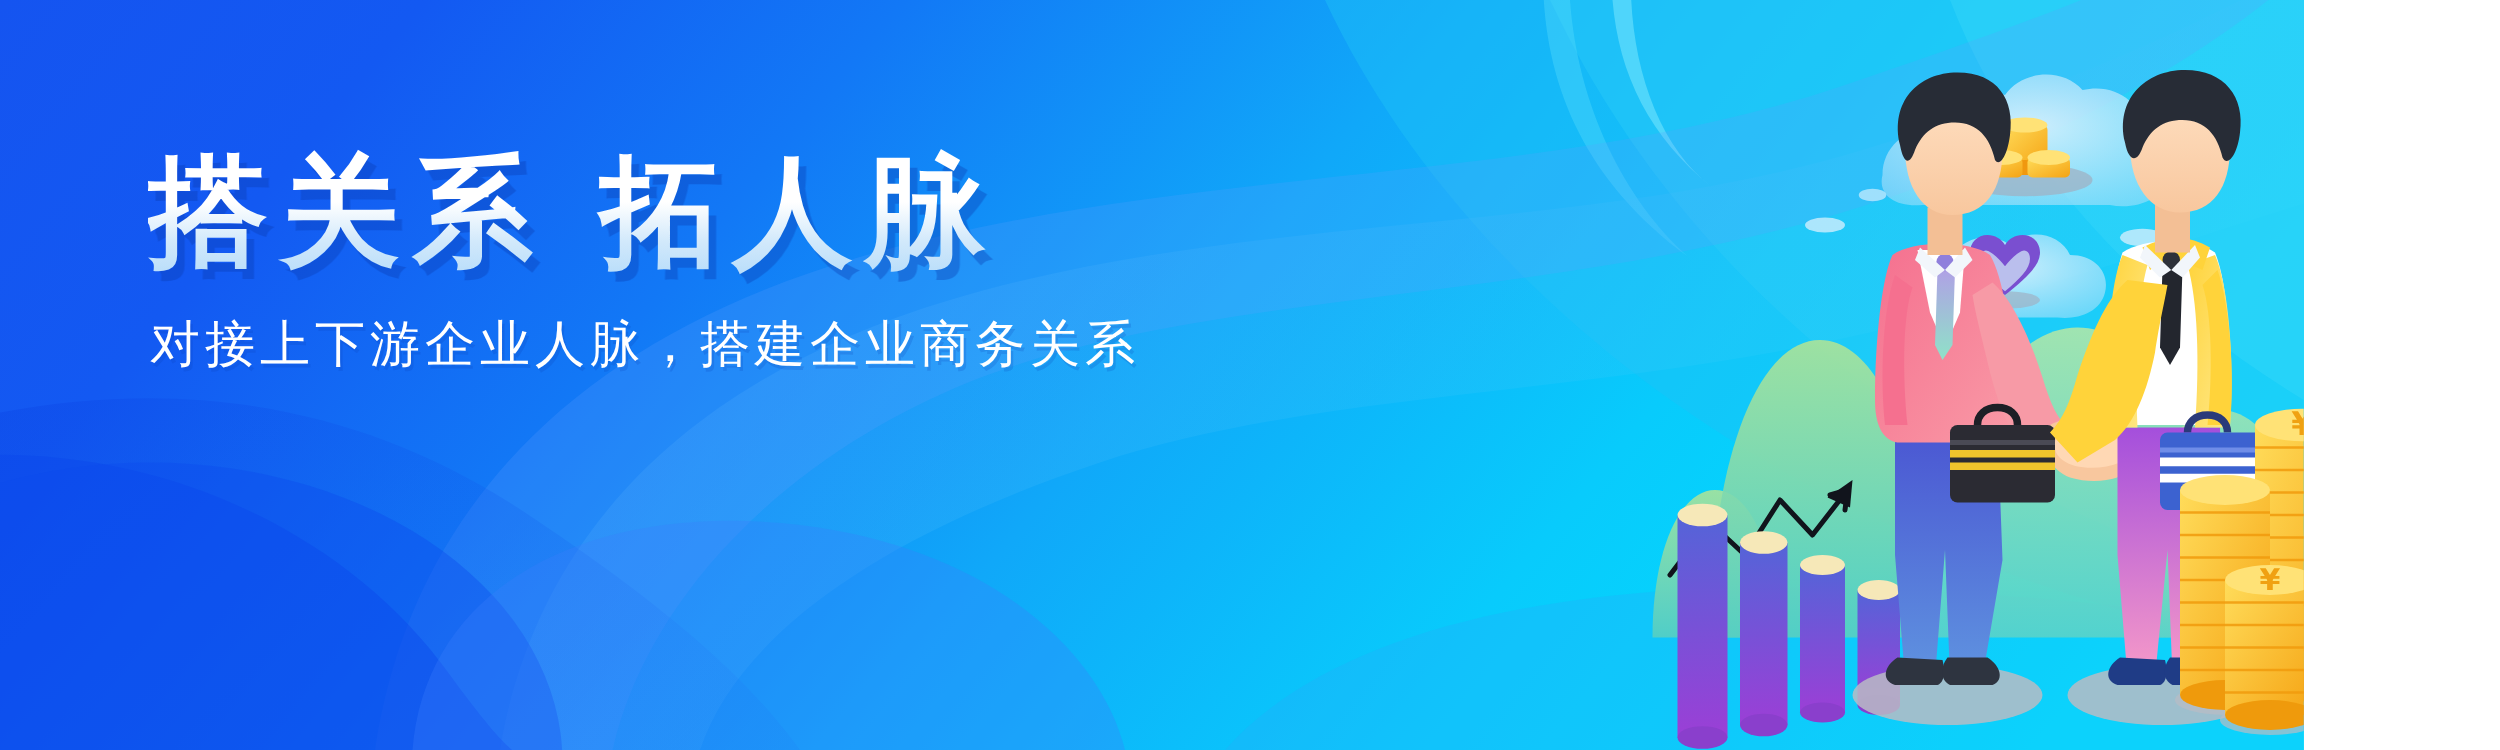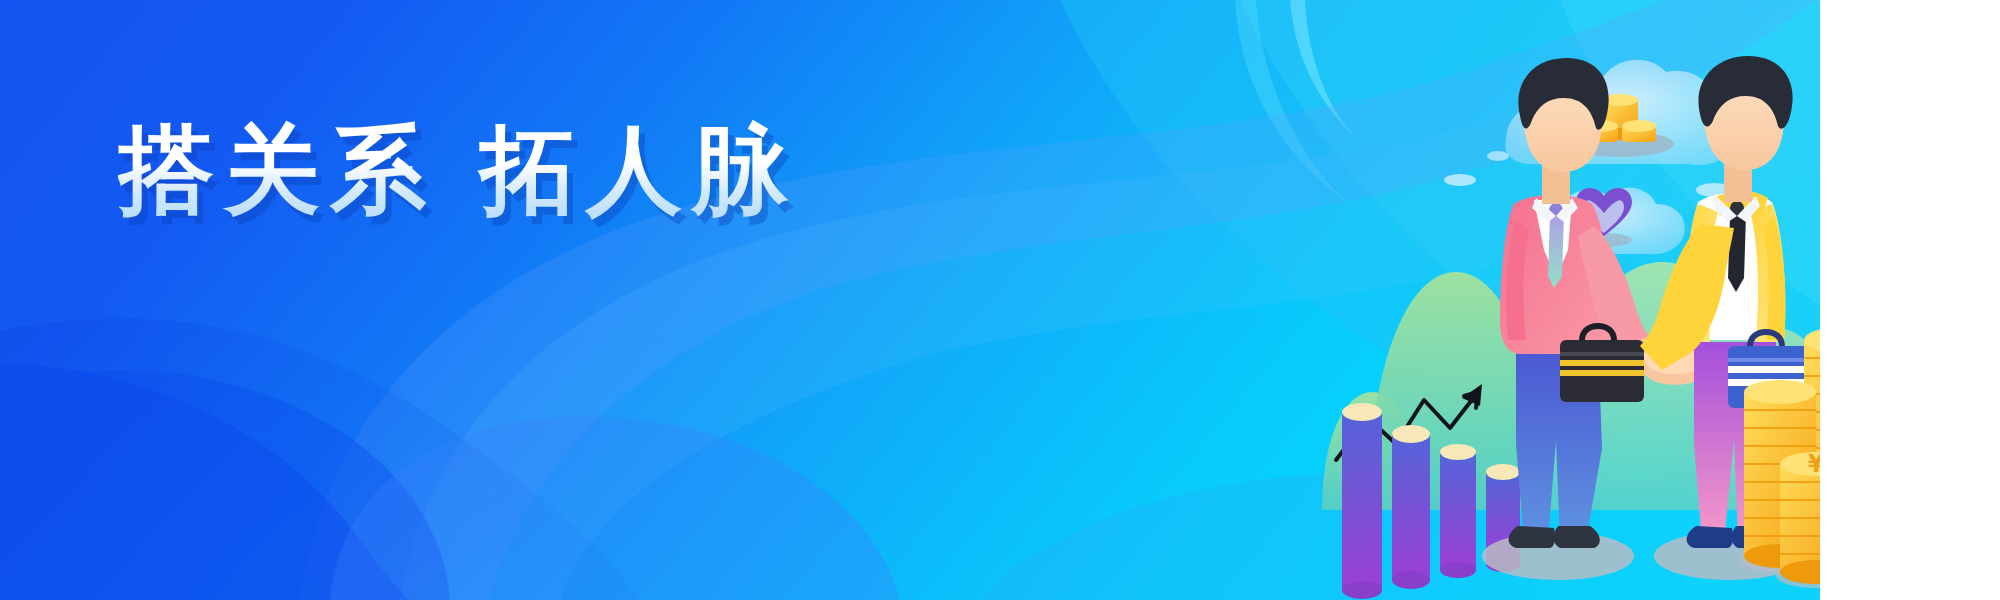--- a/index.html
+++ b/index.html
@@ -14,20 +14,21 @@
     overflow: hidden;
     font-family: "Liberation Sans", "DejaVu Sans", sans-serif;
     background: linear-gradient(100deg,
         #1554f0 0%,
         #1356f2 14%,
         #1274f6 32%,
         #11a3f9 52%,
         #0cc6fb 72%,
         #05d8fd 88%,
         #00e2fe 100%);
+    padding-left: 23px;
   }
 
   
   #bg-layer {
     position: absolute;
     inset: 0;
     width: 2000px;
     height: 600px;
   }
 
@@ -131,20 +132,21 @@
 
     <path d="M330,600 C340,470 470,400 640,420 C790,438 880,520 900,600 Z" fill="#3b7ffb" opacity="0.30"></path>
 
     <path d="M980,600 C1050,520 1200,470 1420,470 C1650,470 1850,500 2000,545 L2000,600 Z" fill="#2aa9f8" opacity="0.28"></path>
   </svg>
 
   <div class="text-block">
     <h1 class="headline">
       <span>搭关系</span><span class="gap"></span><span>拓人脉</span>
     </h1>
+    <p class="subtitle">对接上下游企业人脉，搭建企业商务关系</p>
   </div>
 
   <svg id="illustration" viewBox="0 0 640 560" xmlns="http://www.w3.org/2000/svg">
     <defs>
       <linearGradient id="hillA" x1="0" y1="0" x2="0" y2="1">
         <stop offset="0%" stop-color="#a9e39a"></stop>
         <stop offset="100%" stop-color="#57cfc2"></stop>
       </linearGradient>
       <linearGradient id="hillB" x1="0" y1="0" x2="0" y2="1">
         <stop offset="0%" stop-color="#b7e8a4"></stop>

